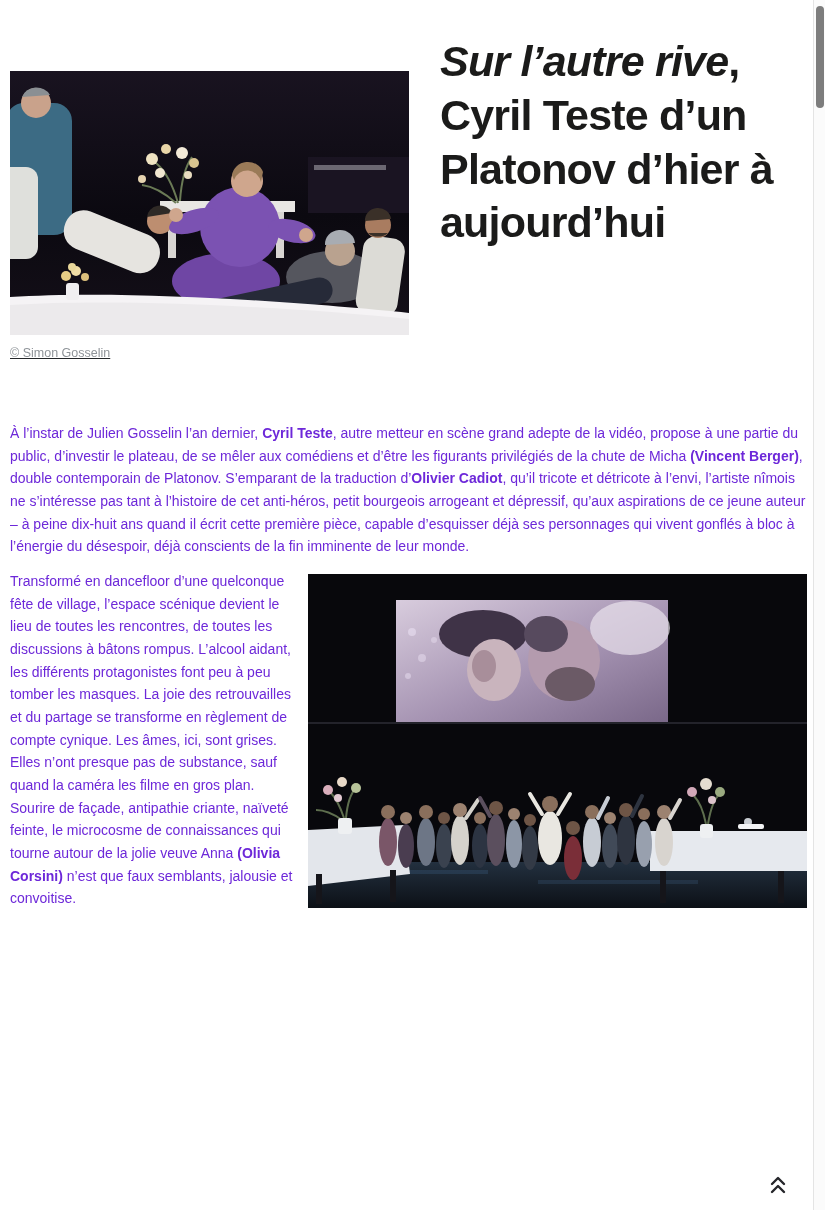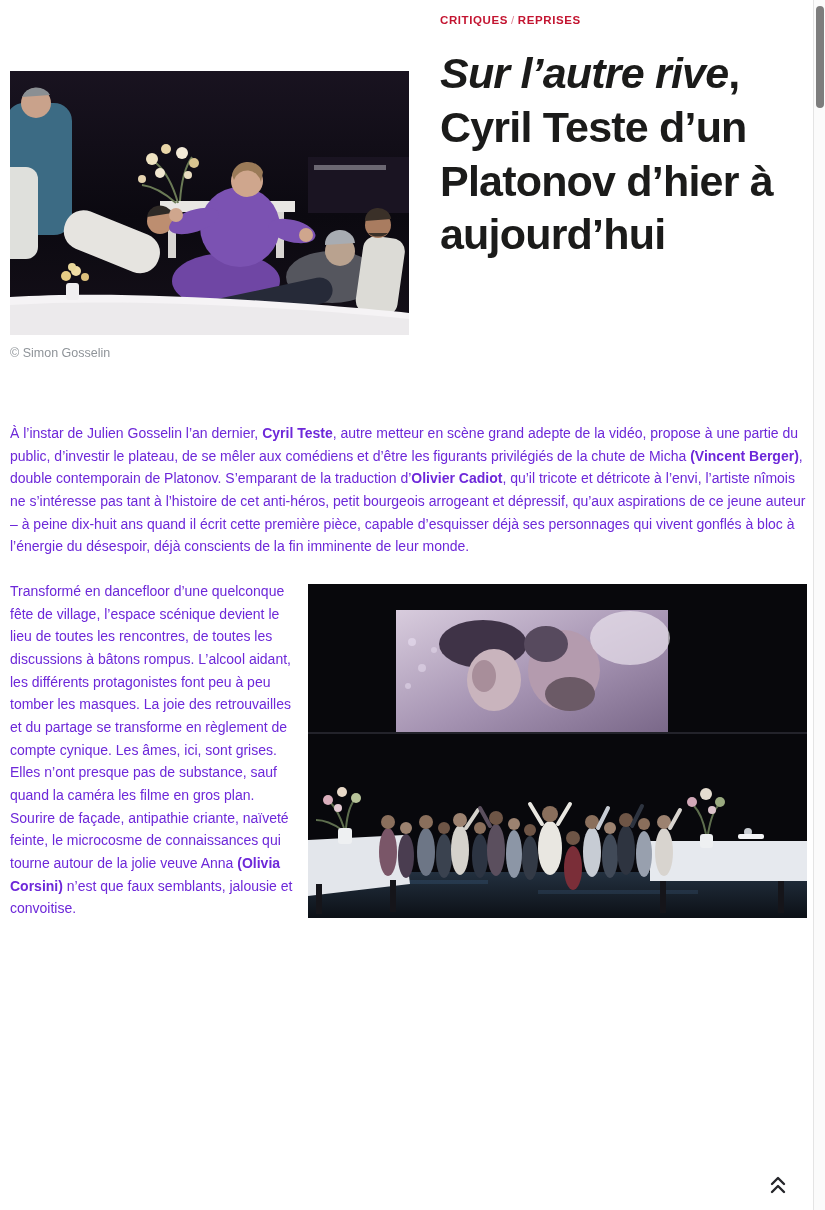--- a/index.html
+++ b/index.html
@@ -5,39 +5,39 @@
   html,body { margin:0; padding:0; background:#ffffff; }
   .page {
     position:relative; width:825px; height:1210px; overflow:hidden;
     background:#ffffff; color:#232629;
     font-family:"Liberation Sans","DejaVu Sans",sans-serif;
   }
   .content { position:absolute; left:10px; top:14px; width:797px; }
 
   
   .header { display:grid; grid-template-columns:399px 1fr; column-gap:31px; }
-  .photo-fig { margin:57px 0 0 0; }
+  .photo-fig { margin:57px 0 0 0;text-decoration:underline; }
   .photo1 { display:block; width:399px; height:264px; }
   .caption { margin-top:11px; font-size:12.5px; color:#8f9499; }
 
   .breadcrumb { font-size:11.5px; font-weight:700; letter-spacing:.6px; color:#c31430; }
   .breadcrumb a { color:#c31430; text-decoration:none; cursor:pointer; }
   .breadcrumb .sep { color:#e08795; font-weight:400; padding:0 3px; }
 
   .title { margin-top:21px; font-size:43px; line-height:1.25; font-weight:800;
            color:#1b1b1a; letter-spacing:-0.8px; }
   .title .it { font-style:italic; }
   .subtitle { margin-top:13px; font-size:21px; line-height:1.38; font-weight:600;
               color:#696f76; }
   .date { margin-top:13px; font-size:13px; color:#8e9398; }
 
   
   .para { font-size:14px; line-height:1.62; color:#6d28d9; }
   .p1 { margin-top:62px; }
-  .p2 { margin-top:22px; }
+  .p2 { margin-top:12px; }
   .b { font-weight:700; }
   .photo2 { float:right; width:499px; height:334px; margin:4px 0 8px 9px; }
 
   
   .to-top { position:absolute; right:34px; top:1171px; width:26px; height:28px;
             background:none; border:none; padding:2px; cursor:pointer; }
 
   
   .sb-track { position:absolute; right:0; top:0; width:12px; height:1210px;
               background:#fbfbfb; border-left:1px solid #e4e4e4; box-sizing:border-box; }
@@ -118,23 +118,20 @@
           <rect x="56" y="212" width="13" height="17" rx="3" fill="#f0eef0"></rect>
           <circle cx="56" cy="205" r="5" fill="#e7cd85"></circle>
             <circle cx="66" cy="200" r="5" fill="#f0ddA5"></circle>
           <circle cx="75" cy="206" r="4" fill="#dcc07c"></circle>
             <circle cx="62" cy="196" r="4" fill="#e8d79a"></circle>
         </svg>
         <figcaption class="caption">© Simon Gosselin</figcaption>
       </figure>
 
       <div class="headcol">
-        <div class="breadcrumb">
-          <a>CRITIQUES</a><span class="sep">/</span><a>REPRISES</a>
-        </div>
         <h1 class="title" style="margin-bottom:0;"><span class="it">Sur l’autre rive</span><span>, Cyril Teste d’un Platonov d’hier à aujourd’hui</span></h1>
       </div>
     </div>
 
     <p class="para p1" style="margin-bottom:0;"><span>À l’instar de Julien Gosselin l’an dernier, </span><span class="b">Cyril Teste</span><span>, autre metteur en scène grand adepte de la vidéo, propose à une partie du public, d’investir le plateau, de se mêler aux comédiens et d’être les figurants privilégiés de la chute de Micha </span><span class="b">(Vincent Berger)</span><span>, double contemporain de Platonov. S’emparant de la traduction d’</span><span class="b">Olivier Cadiot</span><span>, qu’il tricote et détricote à l’envi, l’artiste nîmois ne s’intéresse pas tant à l’histoire de cet anti-héros, petit bourgeois arrogeant et dépressif, qu’aux aspirations de ce jeune auteur – à peine dix-huit ans quand il écrit cette première pièce, capable d’esquisser déjà ses personnages qui vivent gonflés à bloc à l’énergie du désespoir, déjà conscients de la fin imminente de leur monde.</span></p>
 
     <div class="para p2">
       <svg class="photo2" viewBox="0 0 499 334" preserveAspectRatio="none" role="img">
         <defs>
           <linearGradient id="scr" x1="0" y1="0" x2="1" y2="1">

